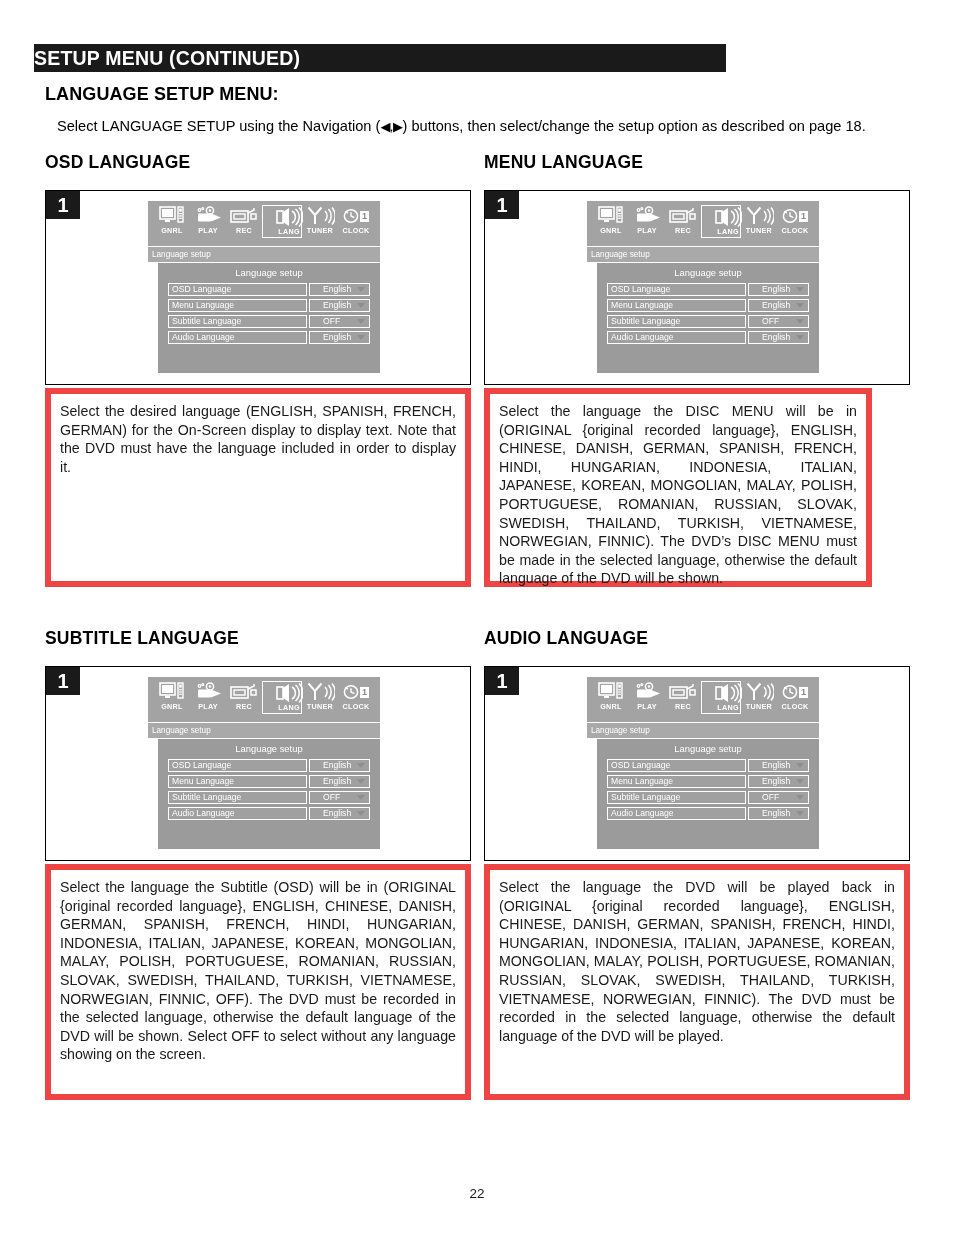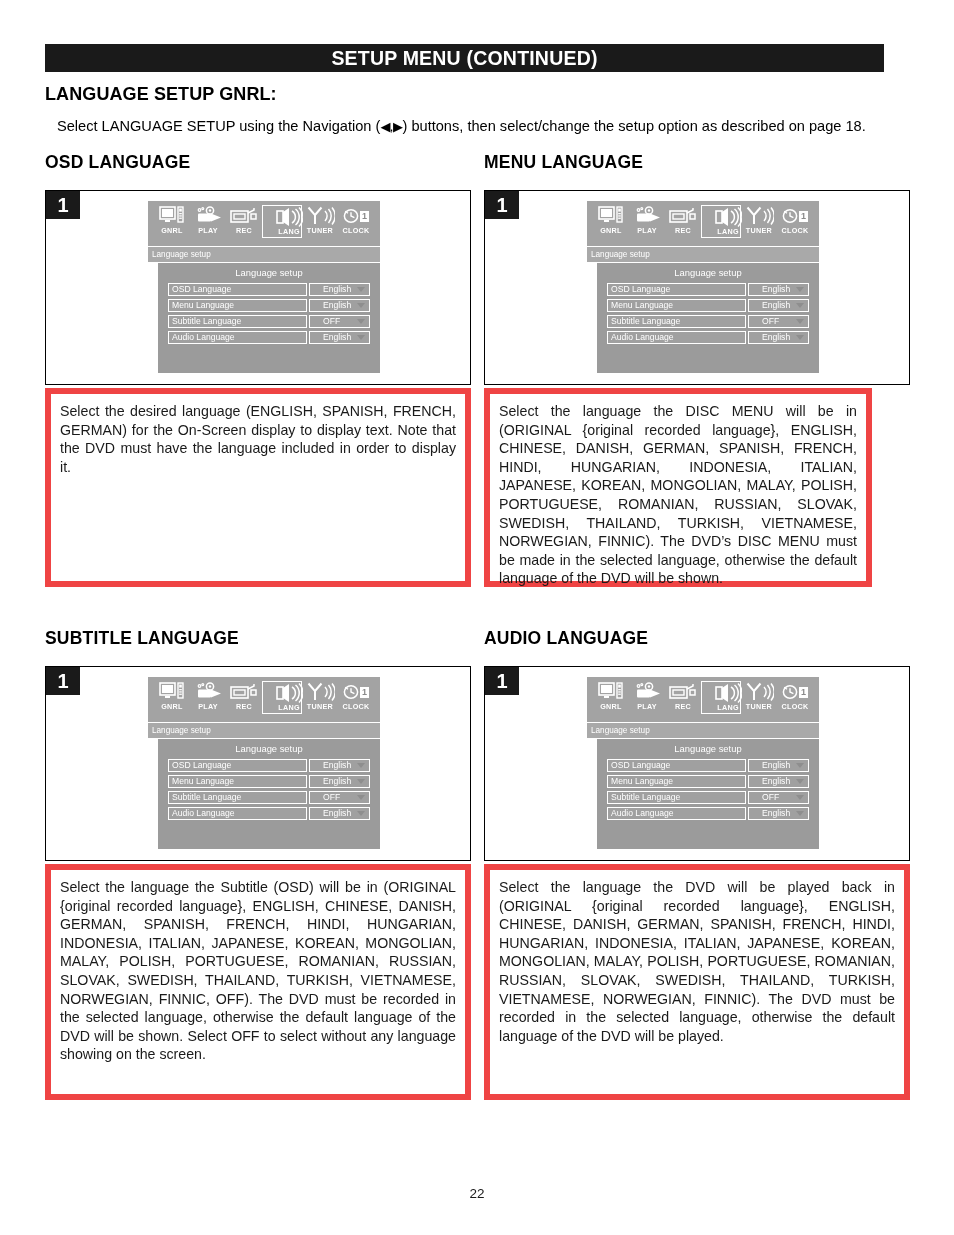--- a/index.html
+++ b/index.html
@@ -18,28 +18,27 @@
   .page {
     position: absolute;
     left: 0; top: 0;
     width: 954px;
     height: 1235px;
   }
 
   
   .title-bar {
     position: absolute;
-    left: 45px;
+    left: 34px;
     top: 44px;
-    width: 839px;
+    width: 692px;
     height: 28px;
     background: #1a1a1a;
     display: flex;
     align-items: center;
-    justify-content: center;
   }
   .title-bar-text {
     color: #ffffff;
     font-size: 19.5px;
     font-weight: bold;
     letter-spacing: 0.2px;
   }
 
   
   .intro {
@@ -265,21 +264,21 @@
 </head>
 <body>
 
 <div class="page">
 
   <div class="title-bar">
     <span class="title-bar-text">SETUP MENU (CONTINUED)</span>
   </div>
 
   <div class="intro">
-    <p class="intro-heading">LANGUAGE SETUP GNRL:</p>
+    <p class="intro-heading">LANGUAGE SETUP MENU:</p>
     <p class="intro-body"><span>Select LANGUAGE SETUP using the Navigation (</span><span class="navglyph">◀,▶</span><span>) buttons, then select/change the setup option as described on page 18.</span></p>
   </div>
 
   <div class="sec-heading" id="h-osd">OSD LANGUAGE</div>
   <div class="sec-heading" id="h-menu">MENU LANGUAGE</div>
   <div class="sec-heading" id="h-subtitle">SUBTITLE LANGUAGE</div>
   <div class="sec-heading" id="h-audio">AUDIO LANGUAGE</div>
 
   <div class="screenbox" id="sb-osd">
     <div class="step-badge">1</div>

